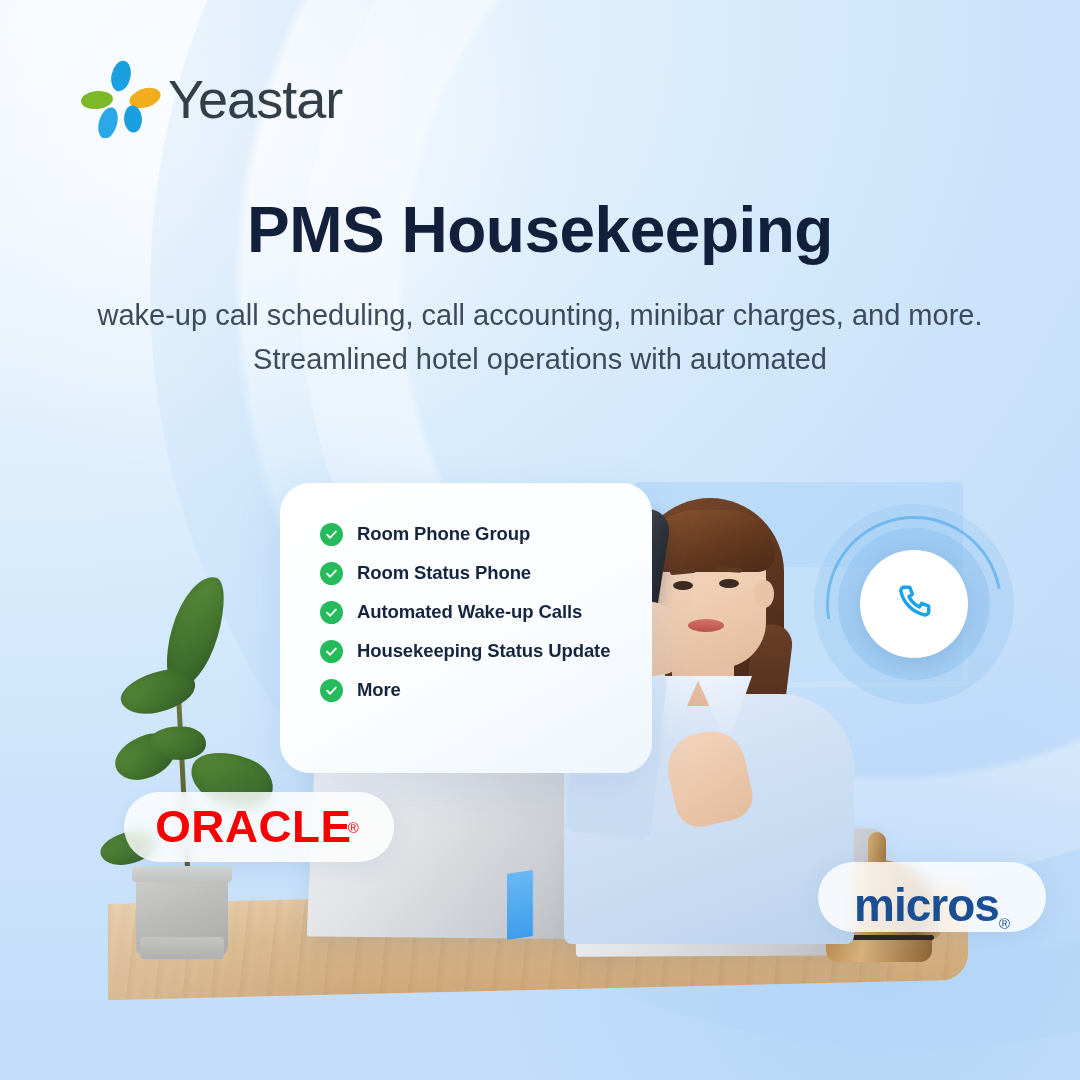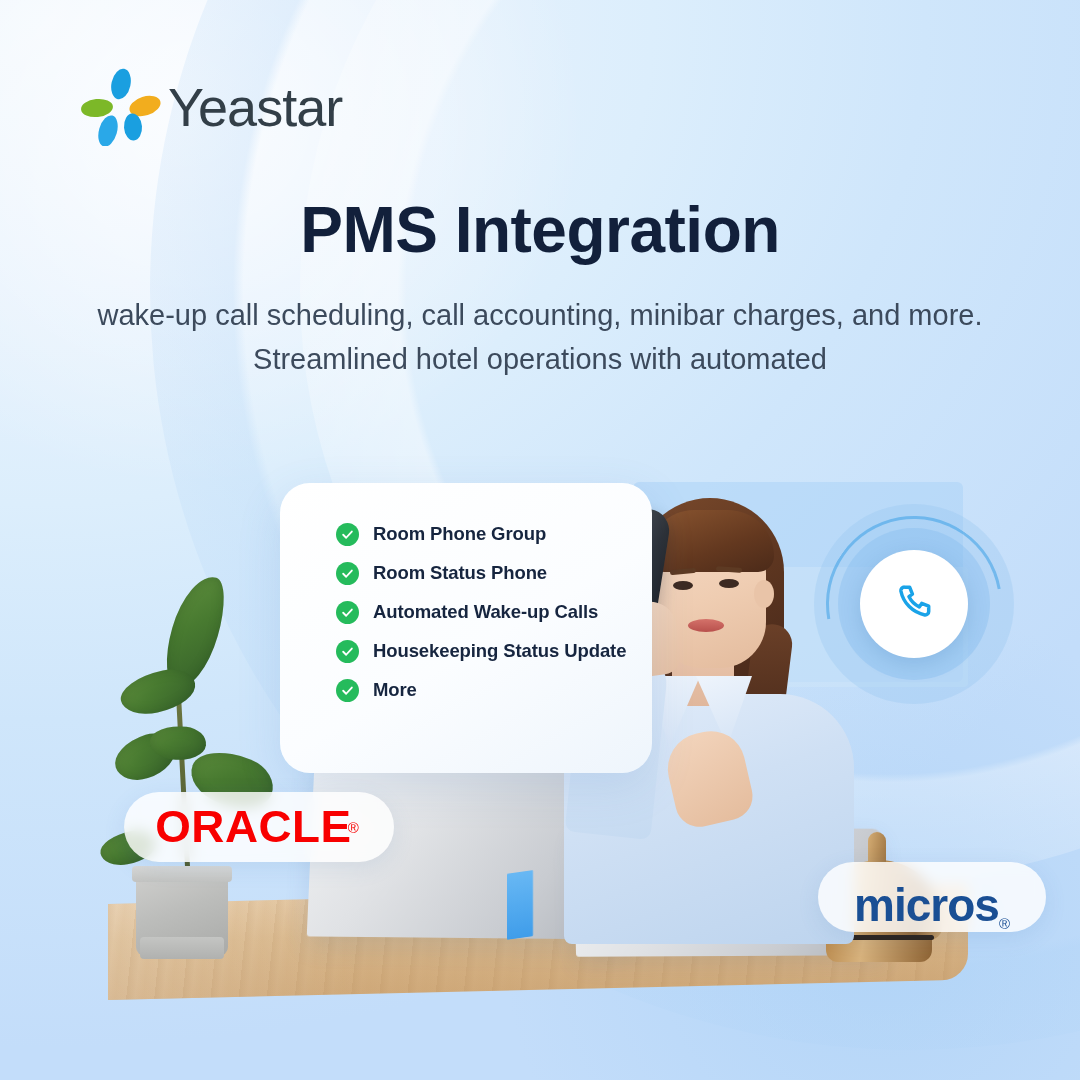--- a/index.html
+++ b/index.html
@@ -40,21 +40,21 @@
     width:820px; height:760px;
     background:radial-gradient(ellipse at center, rgba(255,255,255,.78) 0%, rgba(255,255,255,0) 68%);
   }
   .bg-glow-br {
     position:absolute; right:-180px; bottom:-220px;
     width:760px; height:700px;
     background:radial-gradient(ellipse at center, rgba(160,203,244,.42) 0%, rgba(160,203,244,0) 70%);
   }
 
   
-  #logo { position:absolute; left:80px; top:68px; width:270px; height:78px; }
+  #logo { position:absolute; left:80px; top:60px; width:270px; height:78px; }
   #logo svg { display:block; }
 
   
   #headline {
     position:absolute; left:0; top:196px; width:1080px;
     text-align:center;
   }
   #title {
     font-size:64px; font-weight:700; letter-spacing:-.5px;
     color:#12203b; line-height:1.08;
@@ -112,21 +112,21 @@
     display:flex; align-items:center; justify-content:center;
   }
 
   
   #feature-card {
     position:absolute; left:172px; top:31px;
     width:372px; height:290px;
     background:linear-gradient(150deg,#ffffff 0%,#fbfdff 55%,#eef5fc 100%);
     border-radius:30px;
     box-shadow:0 14px 44px rgba(80,130,190,.16);
-    padding:38px 0 0 56px;
+    padding:38px 0 0 40px;
   }
   .feature-row {
     display:flex; align-items:center;
     margin-bottom:13px;
     height:26px;
   }
   .check {
     width:23px; height:23px; border-radius:50%;
     background:#25bb5c;
     flex:0 0 23px;
@@ -413,21 +413,21 @@
         <ellipse cx="65" cy="38" rx="16" ry="9.5" fill="#f2ad1e" transform="rotate(-17 65 38)"></ellipse>
         <ellipse cx="17" cy="40" rx="16" ry="9" fill="#7cb828" transform="rotate(-6 17 40)"></ellipse>
         <ellipse cx="28" cy="63" rx="9" ry="16" fill="#2aa8e8" transform="rotate(16 28 63)"></ellipse>
         <ellipse cx="53" cy="59" rx="9" ry="13.5" fill="#1a9fe0" transform="rotate(-4 53 59)"></ellipse>
       </g>
       <text x="88" y="58" font-family="Liberation Sans, sans-serif" font-size="54" font-weight="400" fill="#333f48" letter-spacing="-1">Yeastar</text>
     </svg>
   </div>
 
   <div id="headline">
-    <div id="title">PMS Integration</div>
+    <div id="title">PMS Housekeeping</div>
     <div id="subtitle">
       <span class="ln">wake-up call scheduling, call accounting, minibar charges, and more.</span>
       <span class="ln">Streamlined hotel operations with automated</span>
     </div>
   </div>
 
   <div id="stage">
 
     <div class="blue-panel"></div>
     <div class="blue-panel-2"></div>

